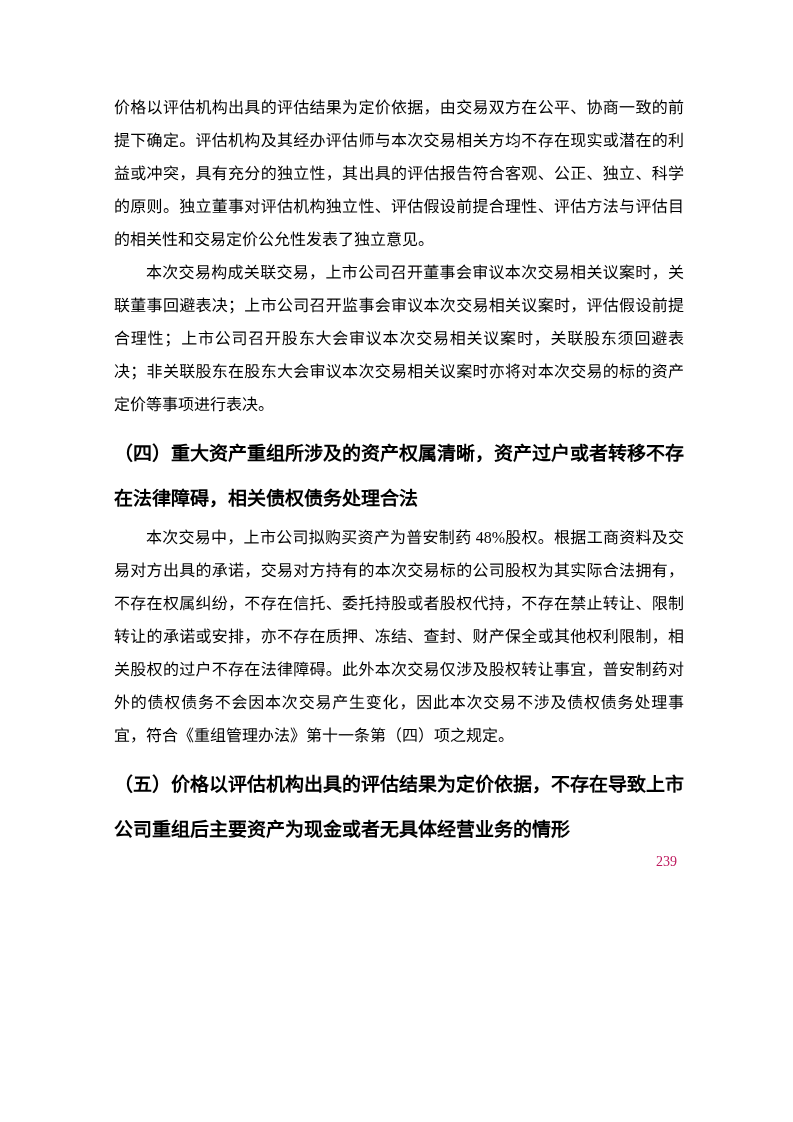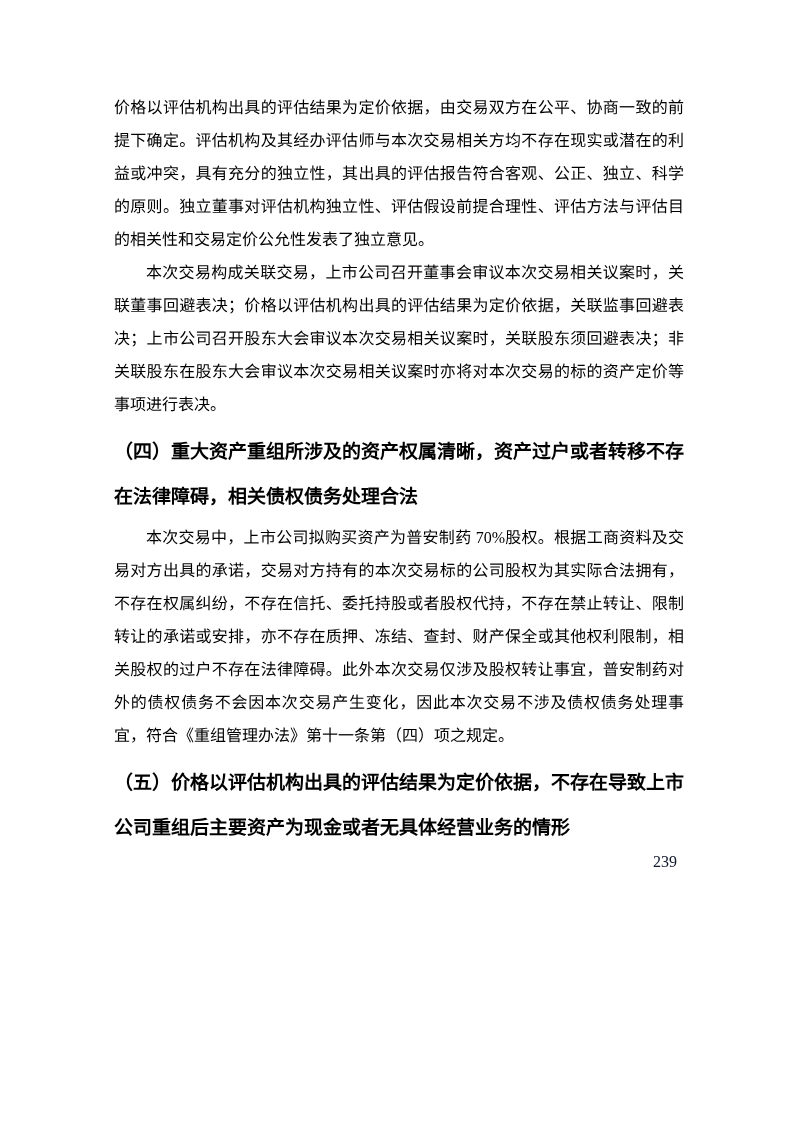--- a/index.html
+++ b/index.html
@@ -32,48 +32,48 @@
     text-align: justify;
     text-justify: inter-character;
     text-indent: 32px;
     color: #000000;
   }
   .body-text.continuation {
     text-indent: 0;
   }
   .section-heading {
     margin: 10px 0 0 0;
-    font-family: Liberation Mono, monospace;
+    font-family: Liberation Serif, serif;
     font-weight: 700;
     font-size: 19px;
     line-height: 45px;
     text-align: justify;
     text-justify: inter-character;
     color: #000000;
   }
   .page-footer {
     width: 570px;
     text-align: right;
     padding: 0 7px 0 0;
     box-sizing: border-box;
   }
   .page-number {
-    font-size: 16px;
+    font-size: 14px;
     line-height: 20px;
-    color: #0f172a;
+    color: #be185d;
     font-family: "Liberation Serif", "DejaVu Serif", serif;
   }
 </style>
 </head>
 <body>
 
 <div class="page">
   <main class="content">
     <p class="body-text continuation">价格以评估机构出具的评估结果为定价依据，由交易双方在公平、协商一致的前提下确定。评估机构及其经办评估师与本次交易相关方均不存在现实或潜在的利益或冲突，具有充分的独立性，其出具的评估报告符合客观、公正、独立、科学的原则。独立董事对评估机构独立性、评估假设前提合理性、评估方法与评估目的相关性和交易定价公允性发表了独立意见。</p>
-    <p class="body-text">本次交易构成关联交易，上市公司召开董事会审议本次交易相关议案时，关联董事回避表决；价格以评估机构出具的评估结果为定价依据，关联监事回避表决；上市公司召开股东大会审议本次交易相关议案时，关联股东须回避表决；非关联股东在股东大会审议本次交易相关议案时亦将对本次交易的标的资产定价等事项进行表决。</p>
+    <p class="body-text">本次交易构成关联交易，上市公司召开董事会审议本次交易相关议案时，关联董事回避表决；上市公司召开监事会审议本次交易相关议案时，评估假设前提合理性；上市公司召开股东大会审议本次交易相关议案时，关联股东须回避表决；非关联股东在股东大会审议本次交易相关议案时亦将对本次交易的标的资产定价等事项进行表决。</p>
     <h3 class="section-heading">（四）重大资产重组所涉及的资产权属清晰，资产过户或者转移不存在法律障碍，相关债权债务处理合法</h3>
-    <p class="body-text">本次交易中，上市公司拟购买资产为普安制药 70%股权。根据工商资料及交易对方出具的承诺，交易对方持有的本次交易标的公司股权为其实际合法拥有，不存在权属纠纷，不存在信托、委托持股或者股权代持，不存在禁止转让、限制转让的承诺或安排，亦不存在质押、冻结、查封、财产保全或其他权利限制，相关股权的过户不存在法律障碍。此外本次交易仅涉及股权转让事宜，普安制药对外的债权债务不会因本次交易产生变化，因此本次交易不涉及债权债务处理事宜，符合《重组管理办法》第十一条第（四）项之规定。</p>
+    <p class="body-text">本次交易中，上市公司拟购买资产为普安制药 48%股权。根据工商资料及交易对方出具的承诺，交易对方持有的本次交易标的公司股权为其实际合法拥有，不存在权属纠纷，不存在信托、委托持股或者股权代持，不存在禁止转让、限制转让的承诺或安排，亦不存在质押、冻结、查封、财产保全或其他权利限制，相关股权的过户不存在法律障碍。此外本次交易仅涉及股权转让事宜，普安制药对外的债权债务不会因本次交易产生变化，因此本次交易不涉及债权债务处理事宜，符合《重组管理办法》第十一条第（四）项之规定。</p>
     <h3 class="section-heading">（五）价格以评估机构出具的评估结果为定价依据，不存在导致上市公司重组后主要资产为现金或者无具体经营业务的情形</h3>
   </main>
   <footer class="page-footer">
     <span class="page-number">239</span>
   </footer>
 </div>
 
 </body></html>

